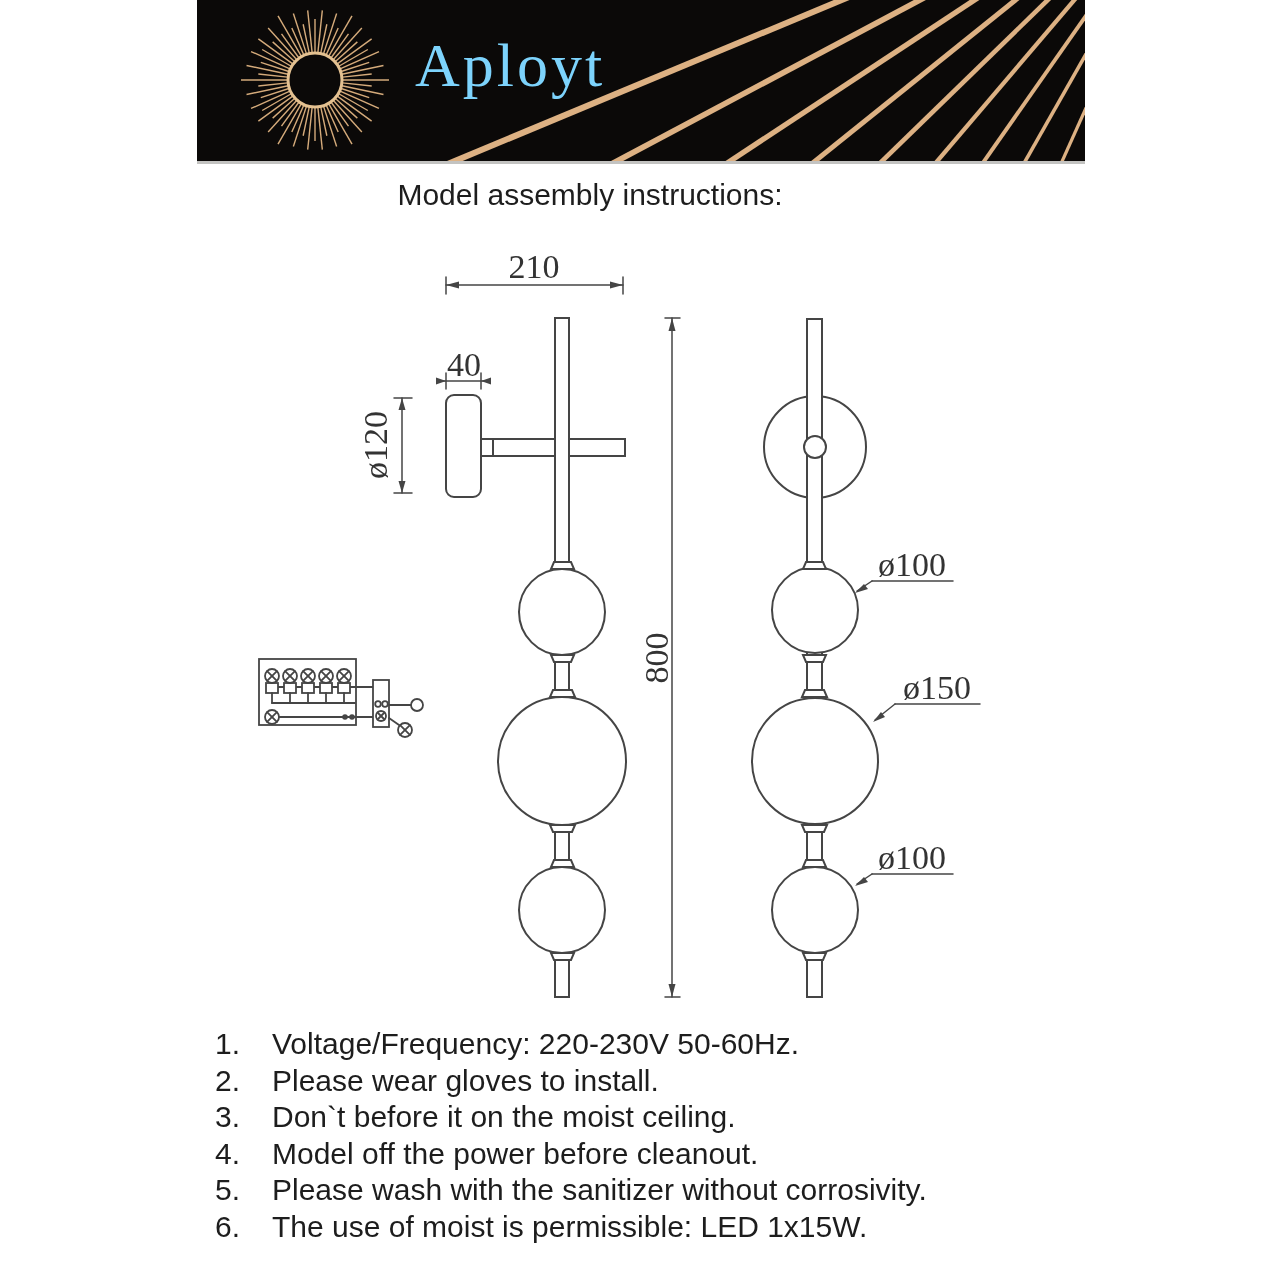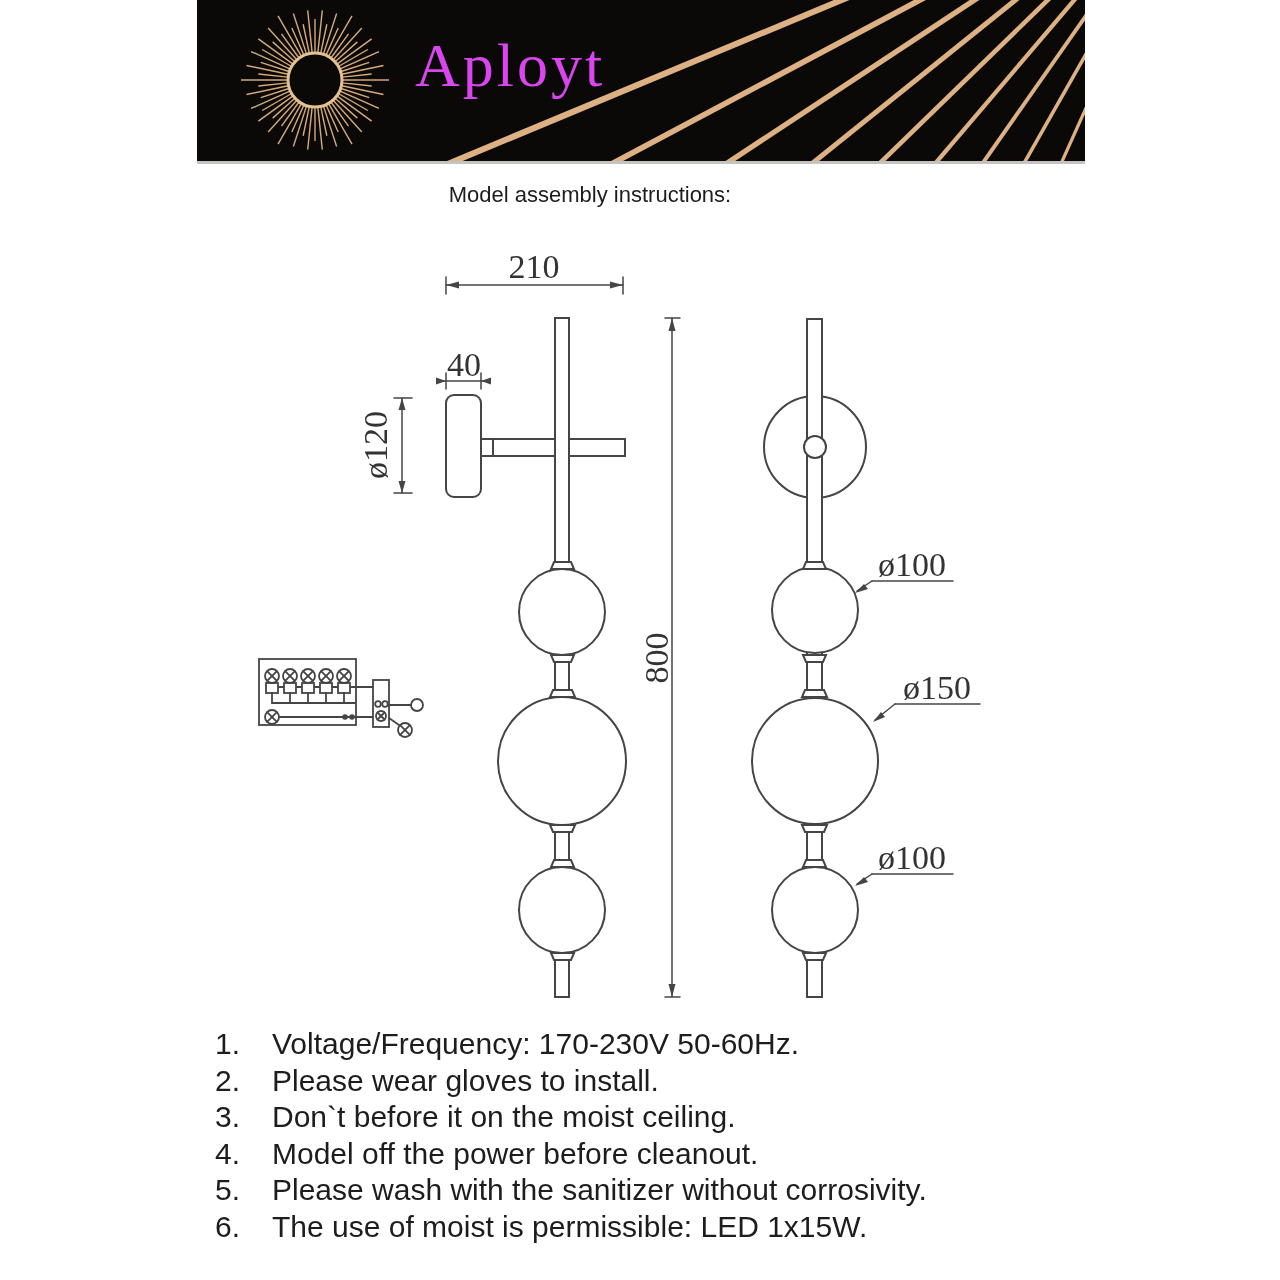--- a/index.html
+++ b/index.html
@@ -2,23 +2,23 @@
 <html><head>
 <meta charset="utf-8">
 <style>
   html,body{margin:0;padding:0;background:#ffffff;}
   .page{position:relative;width:1280px;height:1280px;background:#ffffff;overflow:hidden;
         font-family:"Liberation Sans",sans-serif;}
   .banner{position:absolute;left:197px;top:0;width:888px;height:161px;background:#0b0908;
           border-bottom:3px solid #c3c3c1;overflow:hidden;}
   .banner svg{position:absolute;left:0;top:0;}
   .brand{position:absolute;left:218px;top:30px;font-family:"Liberation Serif","DejaVu Serif",serif;
-         font-size:62px;font-weight:400;color:#d946ef;letter-spacing:3px;}
+         font-size:62px;font-weight:400;color:#7dd3fc;letter-spacing:3px;}
   .title-block{position:absolute;left:190px;top:176px;width:800px;text-align:center;
-               font-size:22px;line-height:37px;color:#1d1d1d;}
+               font-size:30px;line-height:37px;color:#1d1d1d;}
   .drawing{position:absolute;left:240px;top:250px;width:760px;height:770px;}
   .dim-text{font-family:"Liberation Serif","DejaVu Serif",serif;font-size:34px;fill:#333333;}
   .instructions{position:absolute;left:215px;top:1026px;margin:0;padding:0;list-style:none;
                 font-size:30px;line-height:36.5px;color:#1d1d1d;}
   .instructions li{display:flex;}
   .instructions .num{width:57px;flex:0 0 57px;}
 </style>
 </head>
 <body>
 
@@ -246,21 +246,21 @@
         <line x1="389" y1="718" x2="399" y2="725"></line>
         <use href="#lampX" transform="translate(405 730)"></use>
       </g>
 
     </g>
   </svg>
 
   <ol class="instructions">
     <li>
       <span class="num">1.</span>
-      <span>Voltage/Frequency: 170-230V 50-60Hz.</span>
+      <span>Voltage/Frequency: 220-230V 50-60Hz.</span>
     </li>
     <li>
       <span class="num">2.</span>
       <span>Please wear gloves to install.</span>
     </li>
     <li>
       <span class="num">3.</span>
       <span>Don`t before it on the moist ceiling.</span>
     </li>
     <li>

